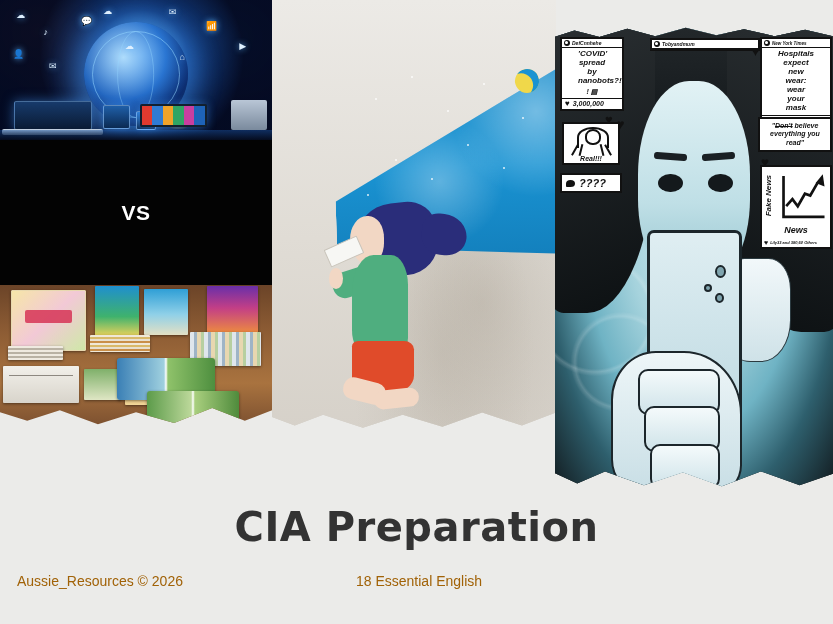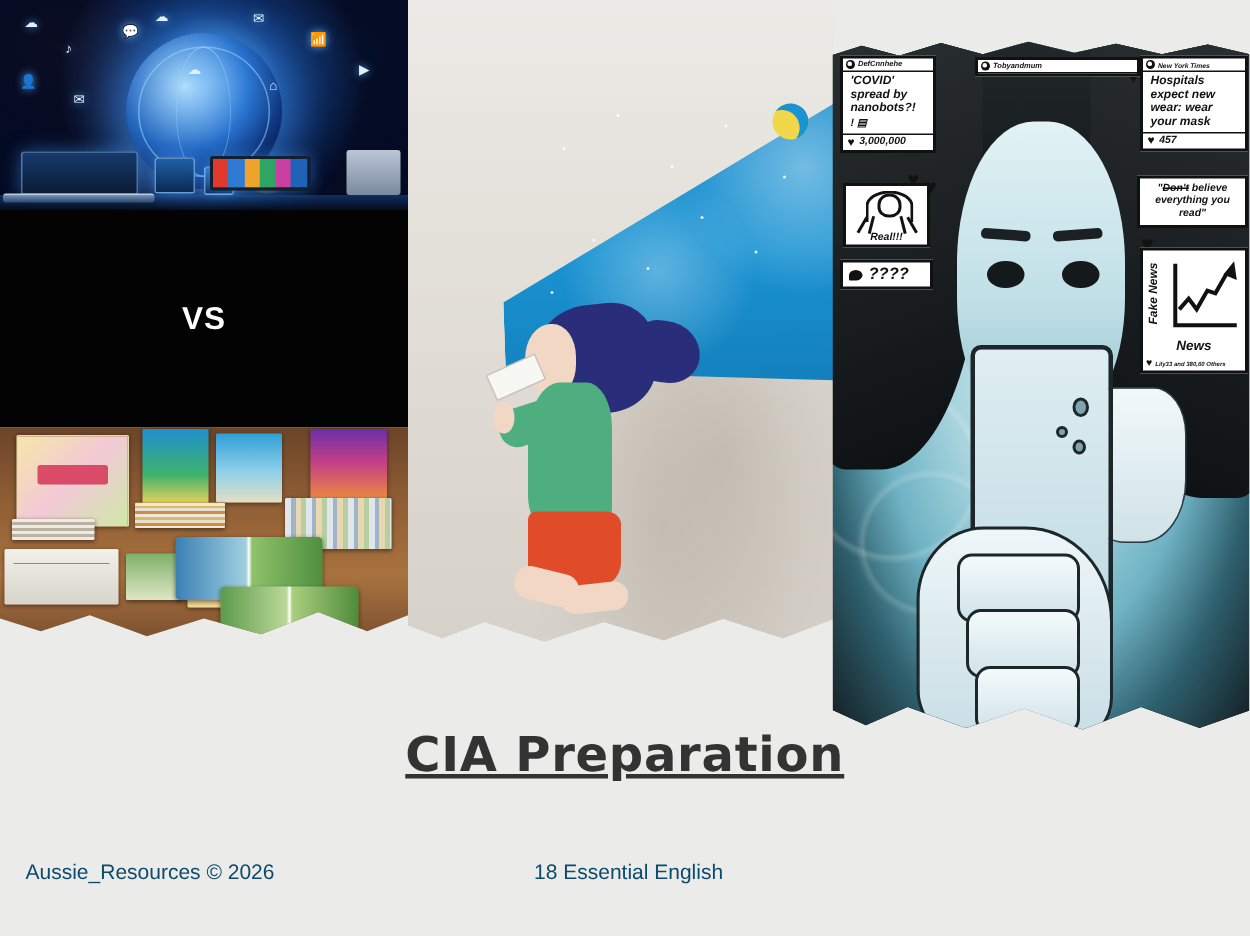--- a/index.html
+++ b/index.html
@@ -342,21 +342,21 @@
   }
   .avat{
     width:6px;height:6px;border-radius:50%;background:#111;flex:none;
     position:relative;
   }
   .avat:after{
     content:"";position:absolute;left:1.4px;top:1.2px;width:3px;height:3px;
     border-radius:50% 50% 40% 40%;background:#fff;
   }
   .bub-body{
-    padding:2px 5px;font-size:8px;line-height:1.12;
+    padding:2px 16px;text-align:center;font-size:8px;line-height:1.12;
   }
   .bub-likes{
     border-top:1.5px solid #111;padding:1px 3px;font-size:7px;
     display:flex;align-items:center;gap:3px;
   }
   .heart{color:#111;font-size:8px;line-height:1;}
 
   #bub-covid{left:5px;top:12px;width:64px;}
   #bub-fake{left:95px;top:13px;width:110px;}
   #bub-fake .bub-body{font-size:14px;letter-spacing:.3px;}
@@ -399,31 +399,30 @@
     position:absolute;left:2px;bottom:1px;font-size:4px;display:flex;gap:2px;align-items:center;
   }
 
   .heart-float{
     position:absolute;color:#111;line-height:1;
     font-size:16px;
   }
 
   
   #title{
-    position:absolute;left:0;top:484px;width:100%;
+    position:absolute;left:0;top:504px;width:100%;
     text-align:center;color:#333;
-    font-size:32px;font-weight:700;letter-spacing:.5px;
+    font-size:40px;font-weight:700;letter-spacing:.5px;
     font-family:"DejaVu Sans", sans-serif;
-    text-decoration:underline;
   }
   #footer{
     position:absolute;left:0;top:573px;width:100%;height:26px;
   }
   #footer .fi{
-    position:absolute;color:#0c4a6e;font-size:14px;
+    position:absolute;color:#a16207;font-size:14px;
     font-family:"Liberation Sans", sans-serif;
   }
   #foot-left{left:17px;}
   #foot-mid{left:356px;}
   #foot-right{left:607px;}
 </style>
 </head>
 <body style="background: rgb(235, 235, 233);">
 
 <div class="stage">

